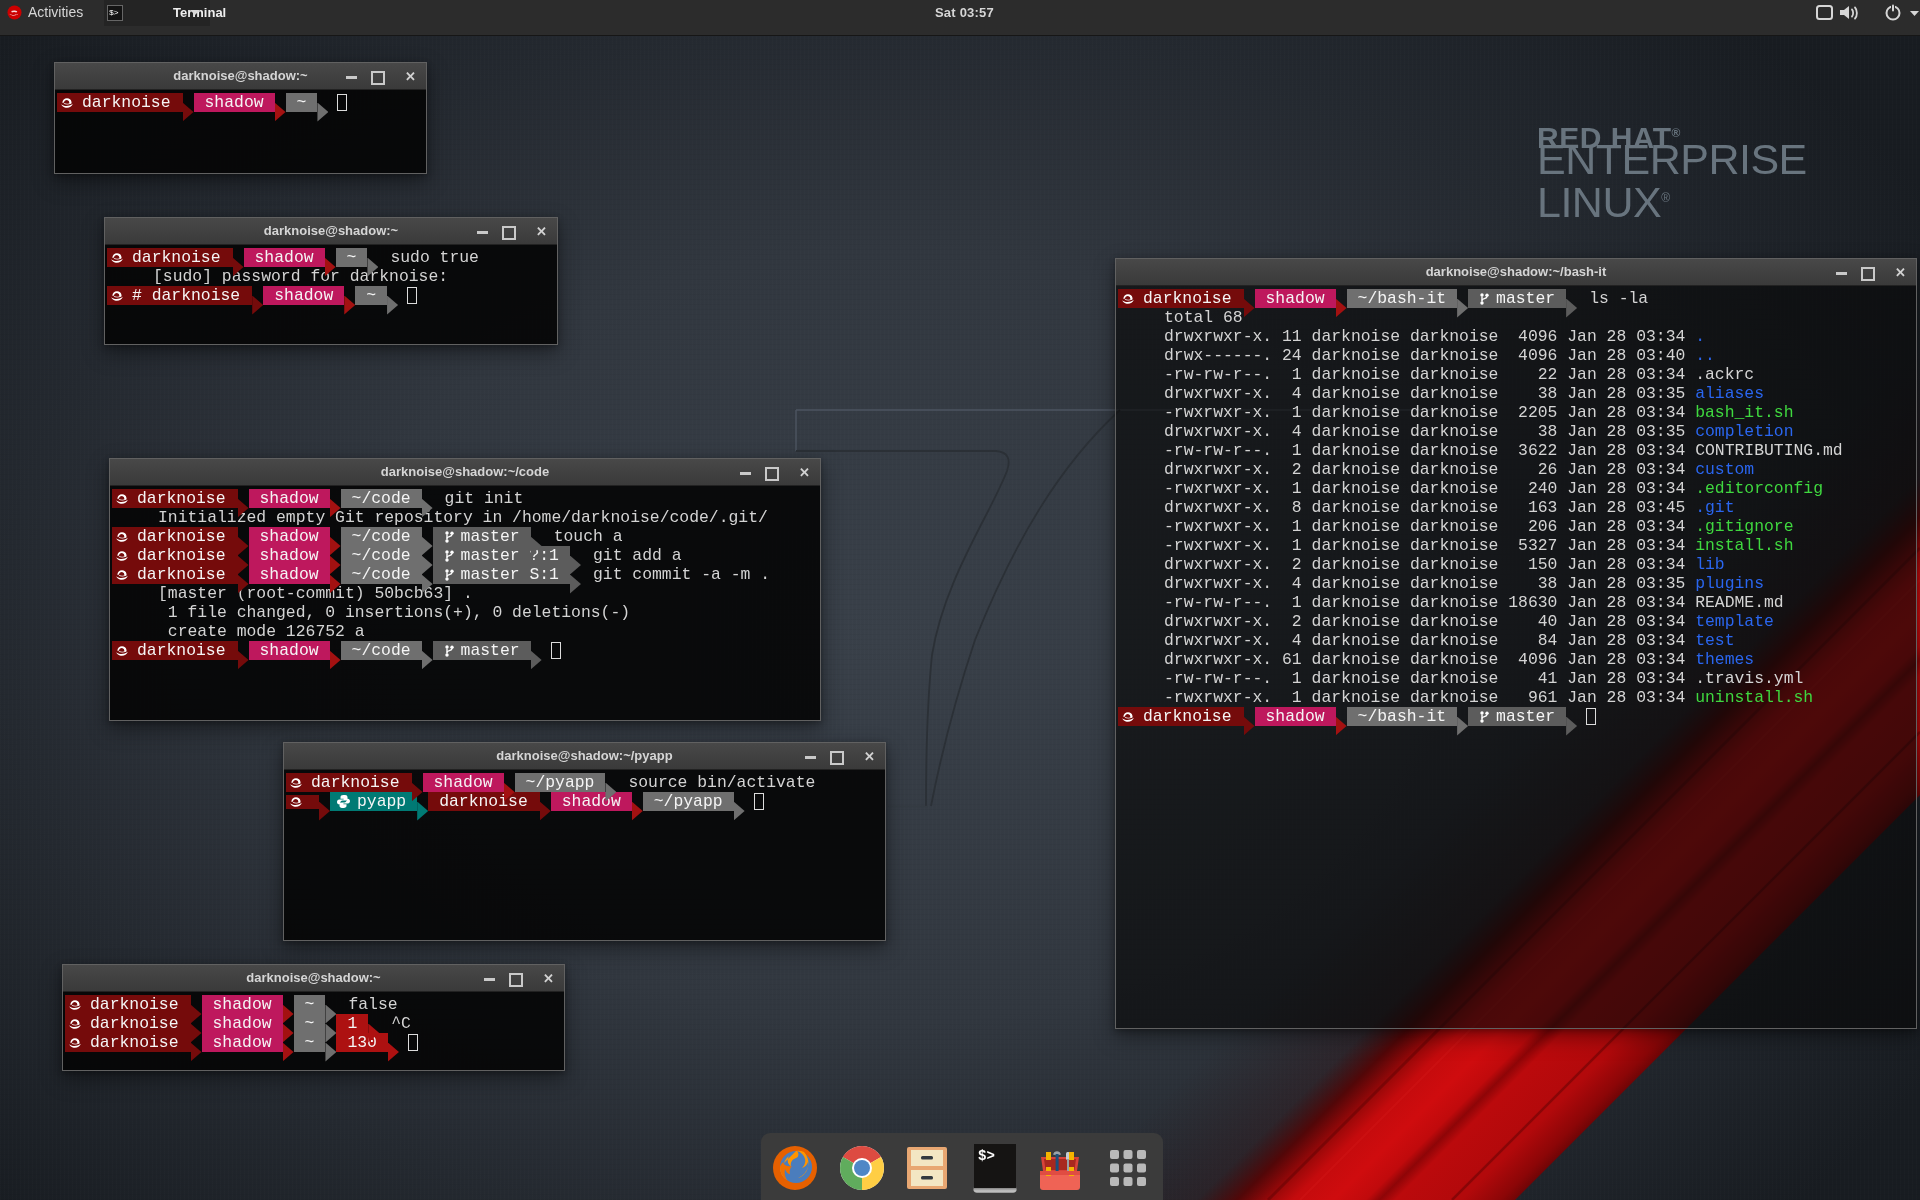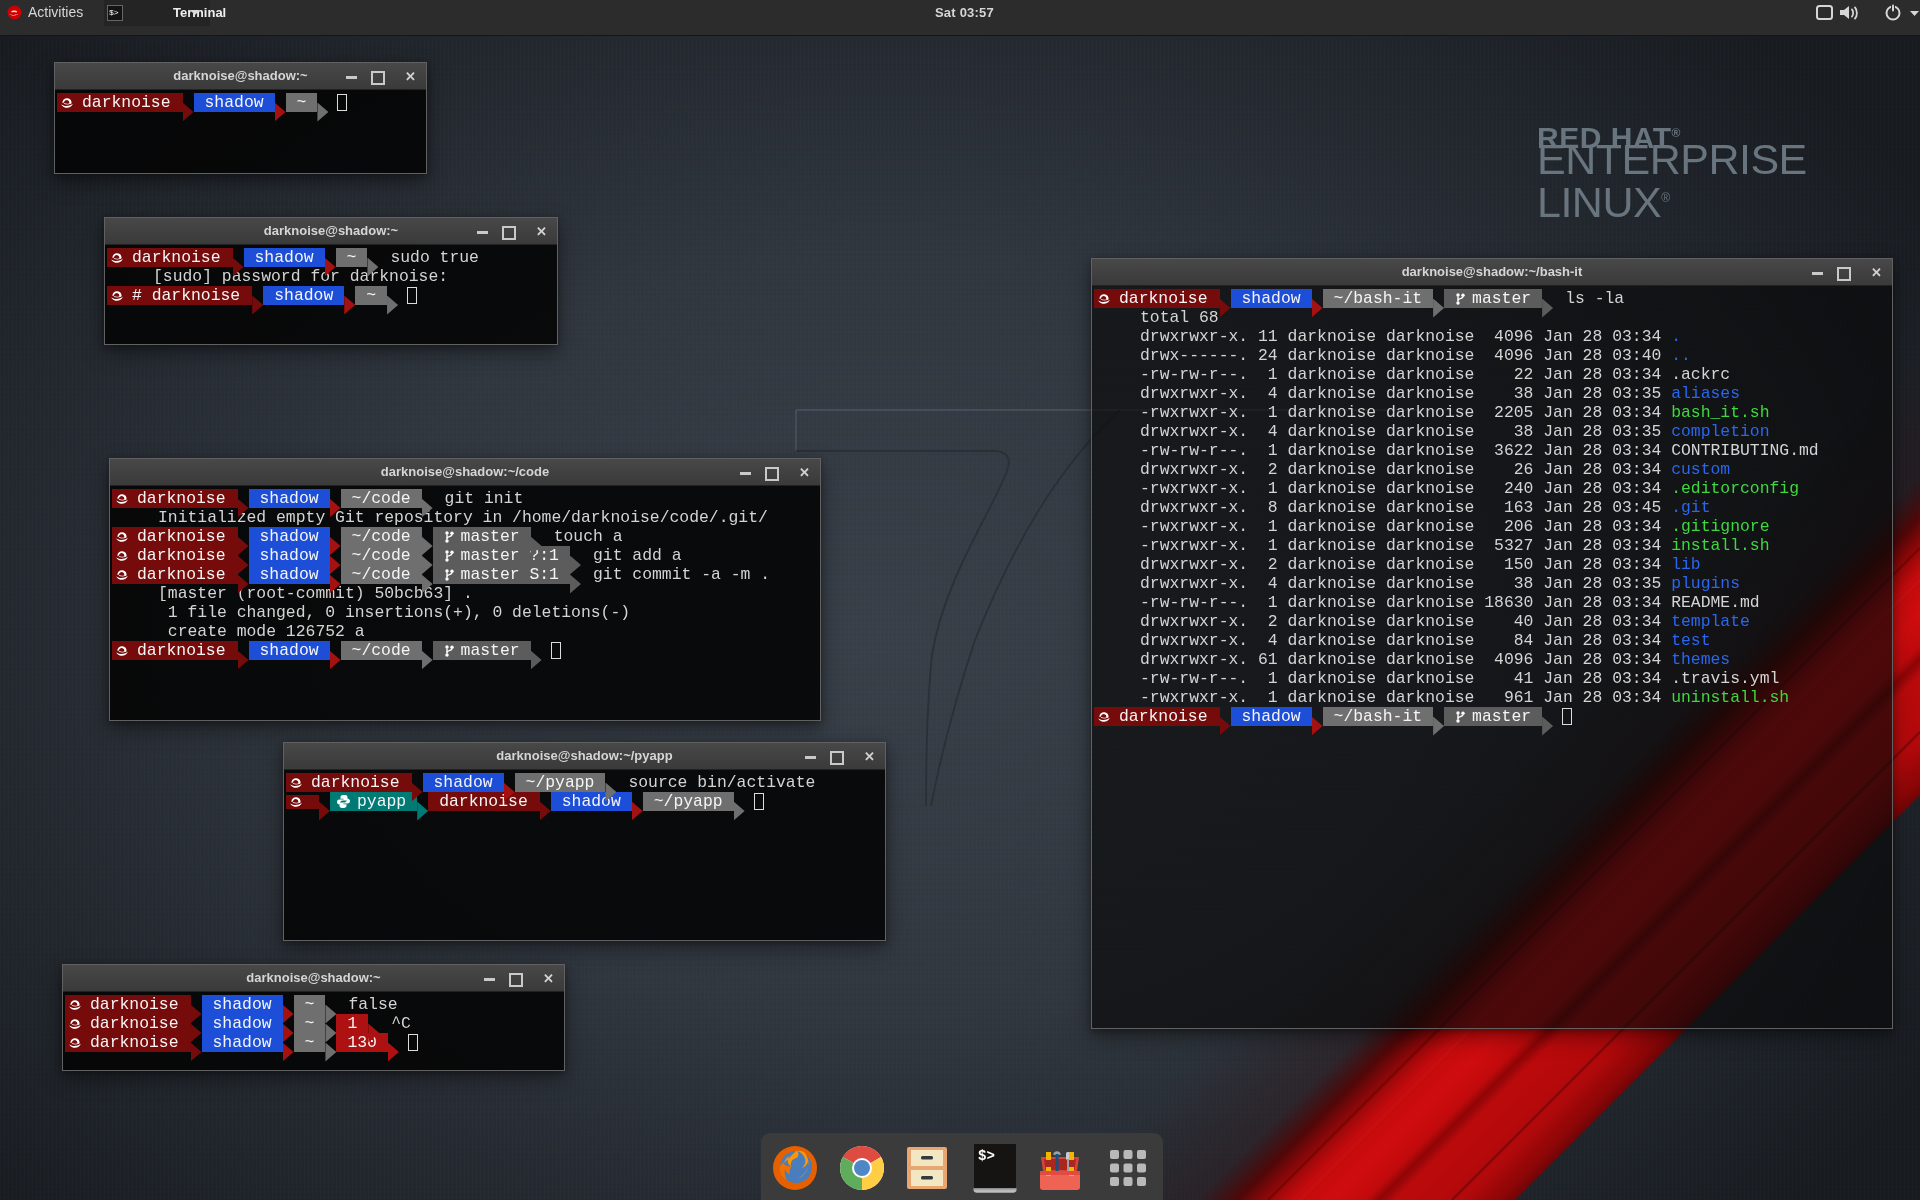--- a/index.html
+++ b/index.html
@@ -50,21 +50,21 @@
   .term { font-family:"Liberation Mono", monospace; font-size:16.4px; line-height:19px; color:#d4d4d4;
      padding:3px 0 0 2px; height:calc(100% - 27px); white-space:pre; overflow:hidden; }
   .bg-sm { background:rgba(3,3,3,0.88); }
   .bg-bg { background:rgba(8,7,7,0.65); }
   .t { height:19px;margin-left:46px; }
 
   
   .p { display:flex; height:19px; align-items:center; }
   .seg { padding:0 11px; color:#f5f5f5; display:flex; align-items:center; }
   .s1 { background:#750b0b; padding-left:3px; padding-right:12px; }
-  .s2 { background:#1d4ed8; }
+  .s2 { background:#be185d; }
   .s3 { background:#6f6f6f; }
   .s4 { background:#5c5c5c; }
   .se { background:#ad1111; }
   .sv { background:#007a74; padding-left:6px; }
   .arr { width:11px; position:relative; }
   .arr::before { content:""; position:absolute; left:0; top:0; width:11px; height:19px;
      clip-path:polygon(0 0, 100% 50%, 0 100%); }
   .a1 { background:#a31111; } .a1::before { background:#750b0b; }
   .a2 { background:#6f6f6f; } .a2::before { background:#a31111; }
   .a3::before { background:#6f6f6f; }
@@ -261,21 +261,21 @@
           </svg>darknoise</span><span class="arr a1"></span><span class="seg s2">shadow</span><span class="arr a2"></span><span class="seg s3">~</span><span class="arr a3"></span><span class="cmd">false</span></div><div class="p"><span class="seg s1"><svg class="hat" width="14" height="14" viewBox="0 0 14 14">
             <path d="M7 2.2a4.6 4.6 0 0 1 4.5 3.7c.2 1-.1 1.6-.7 2.1l-1.4-1A3 3 0 0 0 7 3.9 3 3 0 0 0 4 6.6l-1.6.3A4.6 4.6 0 0 1 7 2.2z" fill="#fff"></path>
             <path d="M1.2 8.2c2.6 2.4 7.8 2.6 11.6-.4-.9 3.2-4.3 4.4-7.1 3.9-2-.4-3.8-1.6-4.5-3.5z" fill="#fff"></path>
             <path d="M4.4 6.9c1.7 1 4.2 1 5.7-.1l.9.7c-2 1.4-5.4 1.4-7.4.1z" fill="#fff" opacity="0.9"></path>
           </svg>darknoise</span><span class="arr a1"></span><span class="seg s2">shadow</span><span class="arr a2"></span><span class="seg s3">~</span><span class="arr a3e"></span><span class="seg se">1</span><span class="arr ae"></span><span class="cmd">^C</span></div><div class="p"><span class="seg s1"><svg class="hat" width="14" height="14" viewBox="0 0 14 14">
             <path d="M7 2.2a4.6 4.6 0 0 1 4.5 3.7c.2 1-.1 1.6-.7 2.1l-1.4-1A3 3 0 0 0 7 3.9 3 3 0 0 0 4 6.6l-1.6.3A4.6 4.6 0 0 1 7 2.2z" fill="#fff"></path>
             <path d="M1.2 8.2c2.6 2.4 7.8 2.6 11.6-.4-.9 3.2-4.3 4.4-7.1 3.9-2-.4-3.8-1.6-4.5-3.5z" fill="#fff"></path>
             <path d="M4.4 6.9c1.7 1 4.2 1 5.7-.1l.9.7c-2 1.4-5.4 1.4-7.4.1z" fill="#fff" opacity="0.9"></path>
           </svg>darknoise</span><span class="arr a1"></span><span class="seg s2">shadow</span><span class="arr a2"></span><span class="seg s3">~</span><span class="arr a3e"></span><span class="seg se">130</span><span class="arr ae"></span><span class="cur"></span></div></div>
   </div>
-<div class="win" style="left:1091px;top:258px;width:802px;height:771px">
+<div class="win" style="left:1115px;top:258px;width:802px;height:771px">
 <div class="tbar">darknoise@shadow:~/bash-it<div class="btns">
         <div class="b-min" style="right:60px"></div>
         <div class="b-max" style="right:32px"></div>
         <div class="b-clo" style="right:4px"></div>
       </div></div>
 <div class="term bg-bg"><div class="p"><span class="seg s1"><svg class="hat" width="14" height="14" viewBox="0 0 14 14">
             <path d="M7 2.2a4.6 4.6 0 0 1 4.5 3.7c.2 1-.1 1.6-.7 2.1l-1.4-1A3 3 0 0 0 7 3.9 3 3 0 0 0 4 6.6l-1.6.3A4.6 4.6 0 0 1 7 2.2z" fill="#fff"></path>
             <path d="M1.2 8.2c2.6 2.4 7.8 2.6 11.6-.4-.9 3.2-4.3 4.4-7.1 3.9-2-.4-3.8-1.6-4.5-3.5z" fill="#fff"></path>
             <path d="M4.4 6.9c1.7 1 4.2 1 5.7-.1l.9.7c-2 1.4-5.4 1.4-7.4.1z" fill="#fff" opacity="0.9"></path>
           </svg>darknoise</span><span class="arr a1"></span><span class="seg s2">shadow</span><span class="arr a2"></span><span class="seg s3">~/bash-it</span><span class="arr a3g"></span><span class="seg s4"><svg class="gb" width="11" height="14" viewBox="0 0 11 14">

